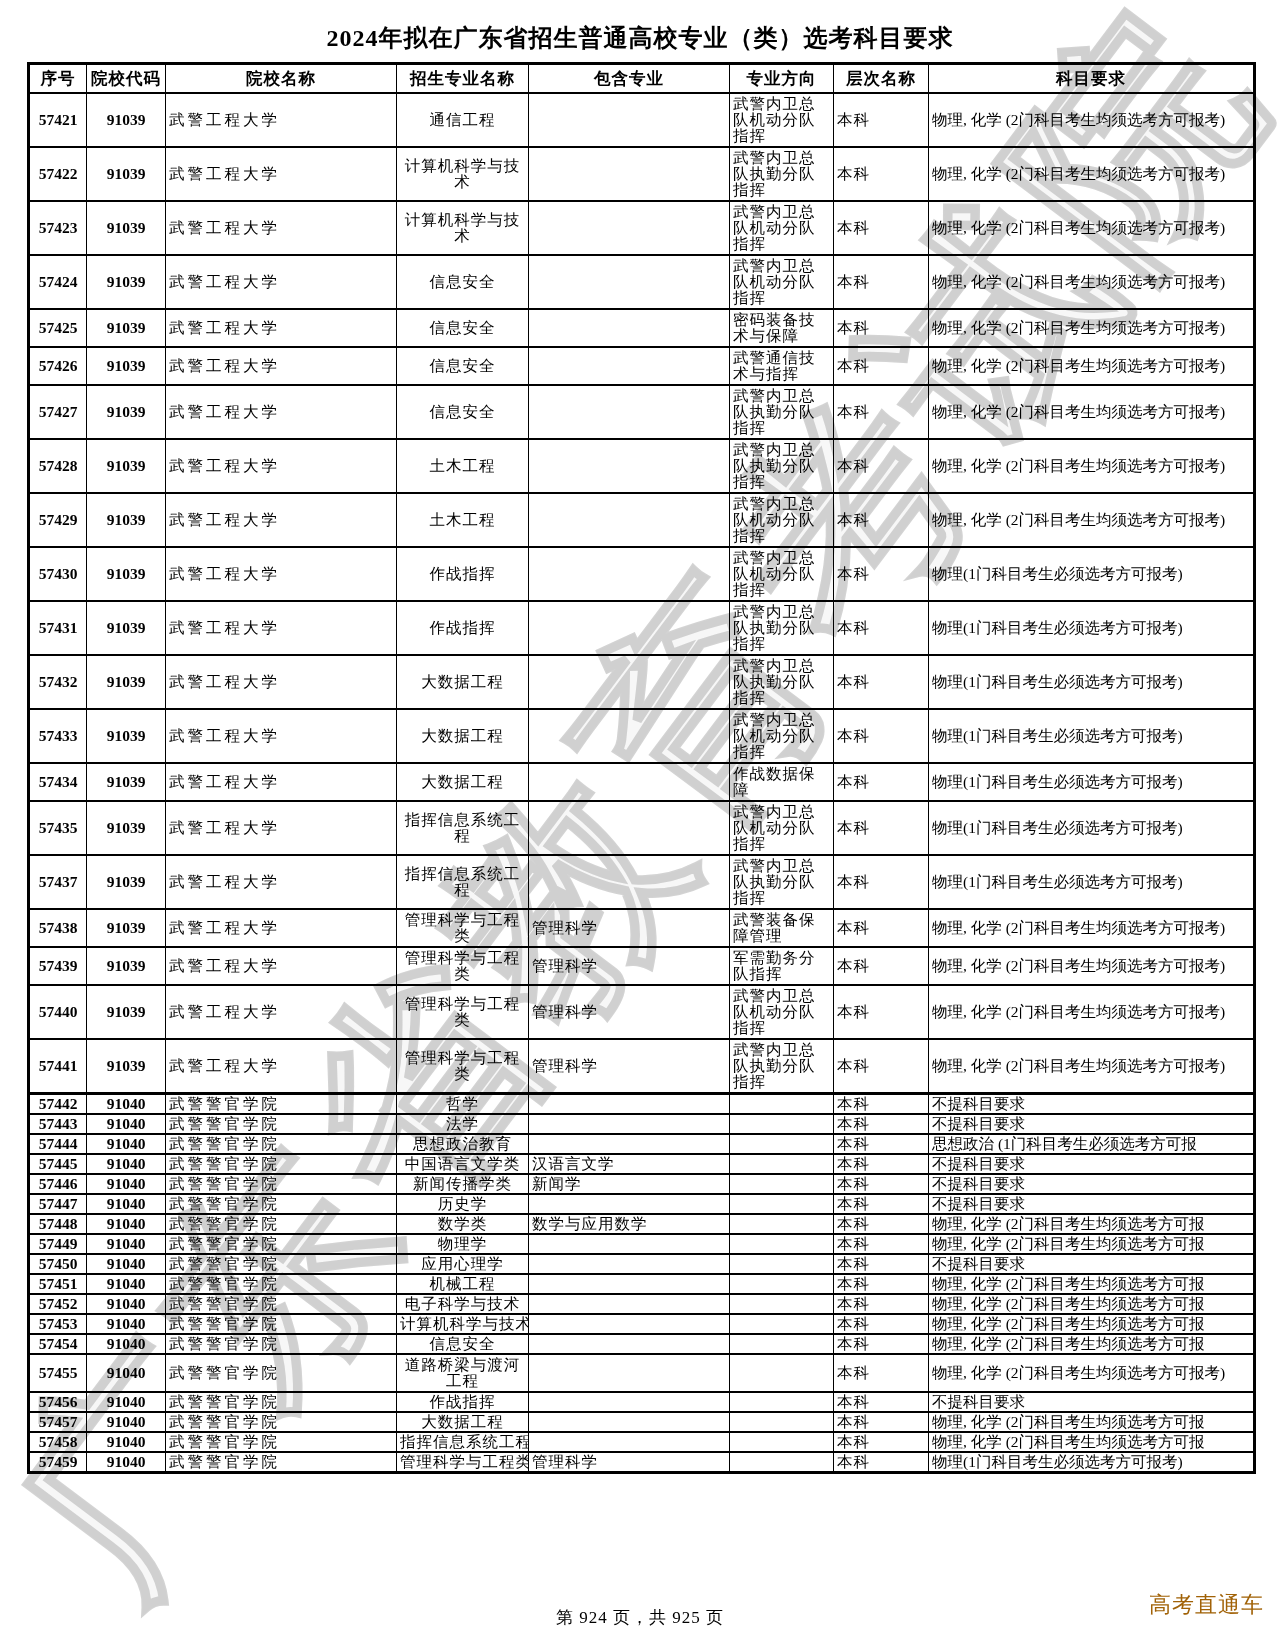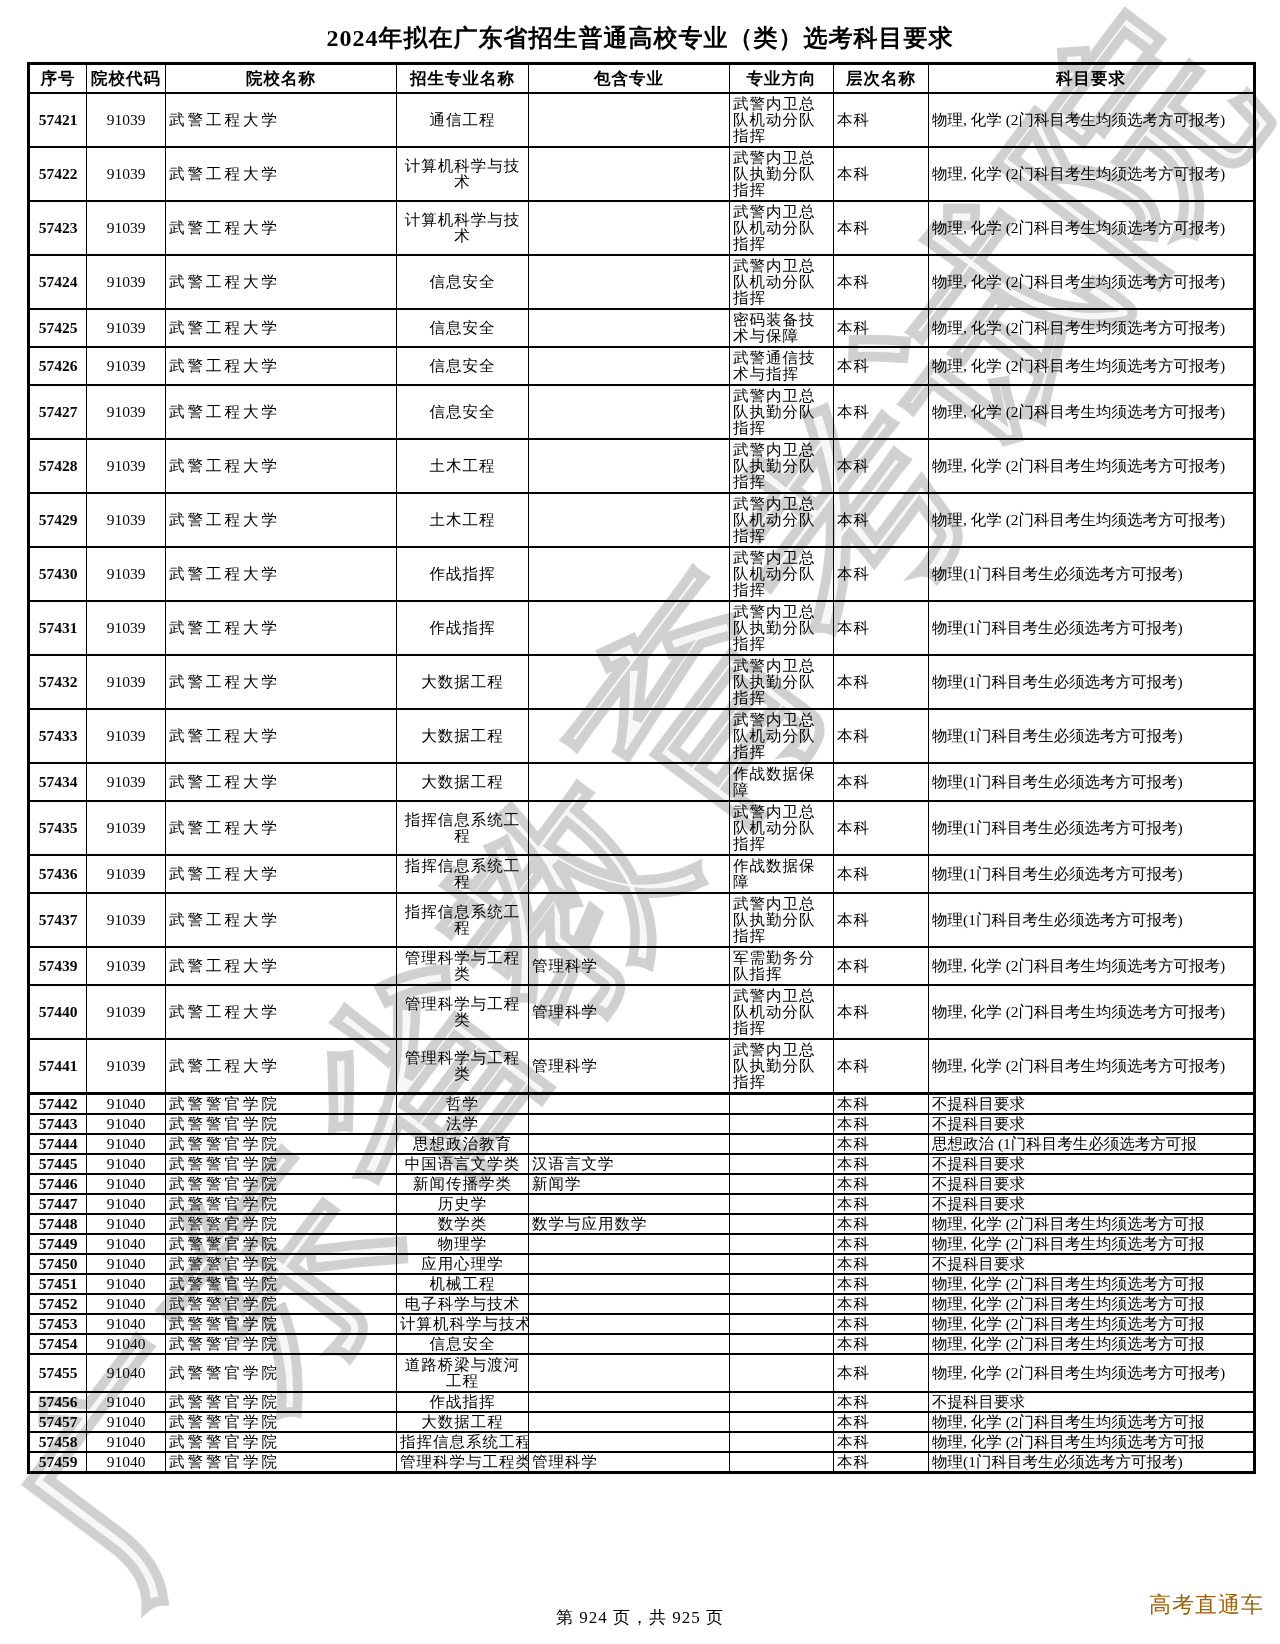--- a/index.html
+++ b/index.html
@@ -76,21 +76,21 @@
     white-space: nowrap;
     overflow: hidden;
   }
   tr.row-compact.row-wrap td {
     height: 36px;
     white-space: normal;
   }
   tr.section-start td { border-top: 3px solid #000; }
 
   .col-seq      { text-align: center; font-weight: bold; }
-  .col-code     { text-align: center; }
+  .col-code     { text-align: center; font-weight: bold; }
   .col-school   { letter-spacing: 3px; }
   .col-major    { text-align: center; letter-spacing: 1px; }
   .col-included { text-align: left;   letter-spacing: 1px; }
   .col-direction{ text-align: left;   letter-spacing: 1px; }
   .col-level    { text-align: left; letter-spacing: 1px; }
   .col-req      { text-align: left;   letter-spacing: 0; }
 
   .page-footer {
     position: absolute;
     top: 1606px; left: 0; width: 100%;
@@ -284,38 +284,38 @@
         <td class="col-seq">57435</td>
         <td class="col-code">91039</td>
         <td class="col-school">武警工程大学</td>
         <td class="col-major">指挥信息系统工程</td>
         <td class="col-included"></td>
         <td class="col-direction">武警内卫总队机动分队指挥</td>
         <td class="col-level">本科</td>
         <td class="col-req">物理(1门科目考生必须选考方可报考)</td>
       </tr>
       <tr class="row-tall">
-        <td class="col-seq">57436</td>
+        <td class="col-seq">57437</td>
         <td class="col-code">91039</td>
         <td class="col-school">武警工程大学</td>
         <td class="col-major">指挥信息系统工程</td>
         <td class="col-included"></td>
-        <td class="col-direction">作战数据保障</td>
-        <td class="col-level">本科</td>
-        <td class="col-req">物理(1门科目考生必须选考方可报考)</td>
-      </tr>
-      <tr class="row-tall">
-        <td class="col-seq">57437</td>
-        <td class="col-code">91039</td>
-        <td class="col-school">武警工程大学</td>
-        <td class="col-major">指挥信息系统工程</td>
-        <td class="col-included"></td>
-        <td class="col-direction">武警内卫总队执勤分队指挥</td>
-        <td class="col-level">本科</td>
-        <td class="col-req">物理(1门科目考生必须选考方可报考)</td>
+        <td class="col-direction">武警内卫总队执勤分队指挥</td>
+        <td class="col-level">本科</td>
+        <td class="col-req">物理(1门科目考生必须选考方可报考)</td>
+      </tr>
+      <tr class="row-tall">
+        <td class="col-seq">57438</td>
+        <td class="col-code">91039</td>
+        <td class="col-school">武警工程大学</td>
+        <td class="col-major">管理科学与工程类</td>
+        <td class="col-included">管理科学</td>
+        <td class="col-direction">武警装备保障管理</td>
+        <td class="col-level">本科</td>
+        <td class="col-req">物理, 化学 (2门科目考生均须选考方可报考)</td>
       </tr>
       <tr class="row-tall">
         <td class="col-seq">57439</td>
         <td class="col-code">91039</td>
         <td class="col-school">武警工程大学</td>
         <td class="col-major">管理科学与工程类</td>
         <td class="col-included">管理科学</td>
         <td class="col-direction">军需勤务分队指挥</td>
         <td class="col-level">本科</td>
         <td class="col-req">物理, 化学 (2门科目考生均须选考方可报考)</td>

